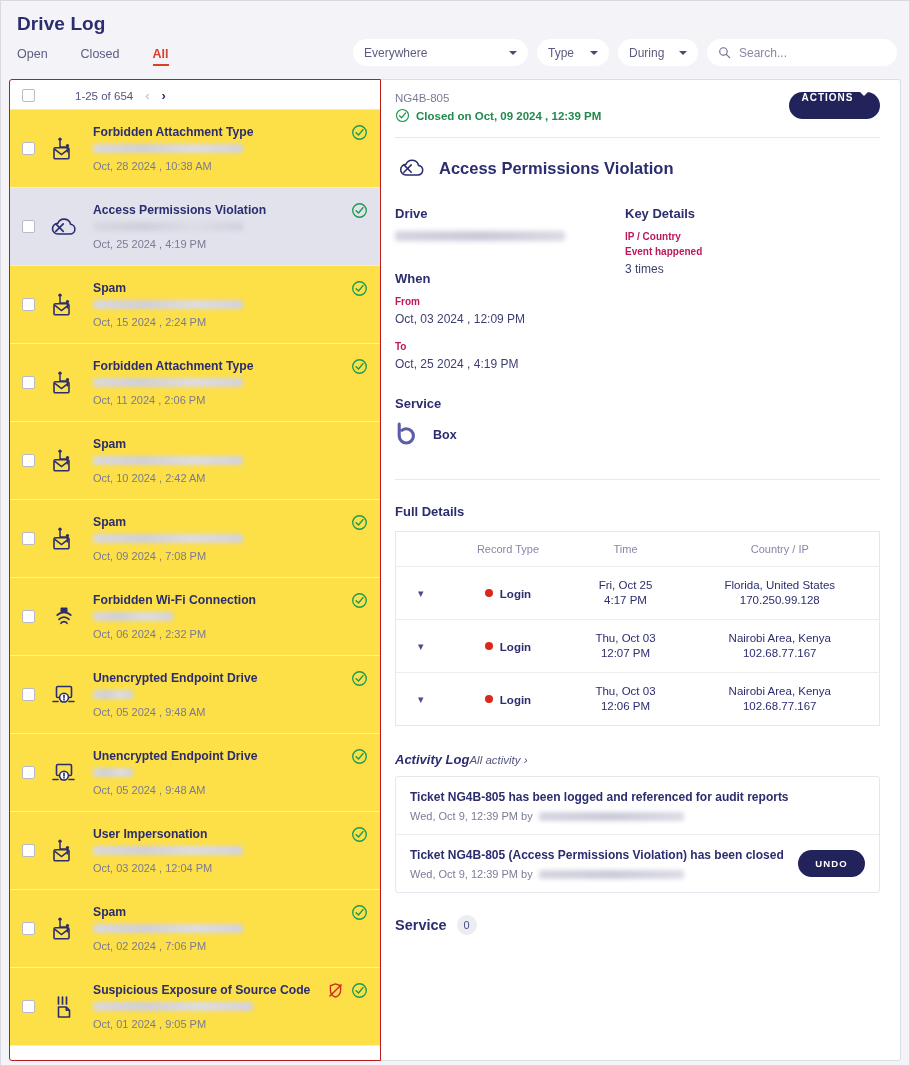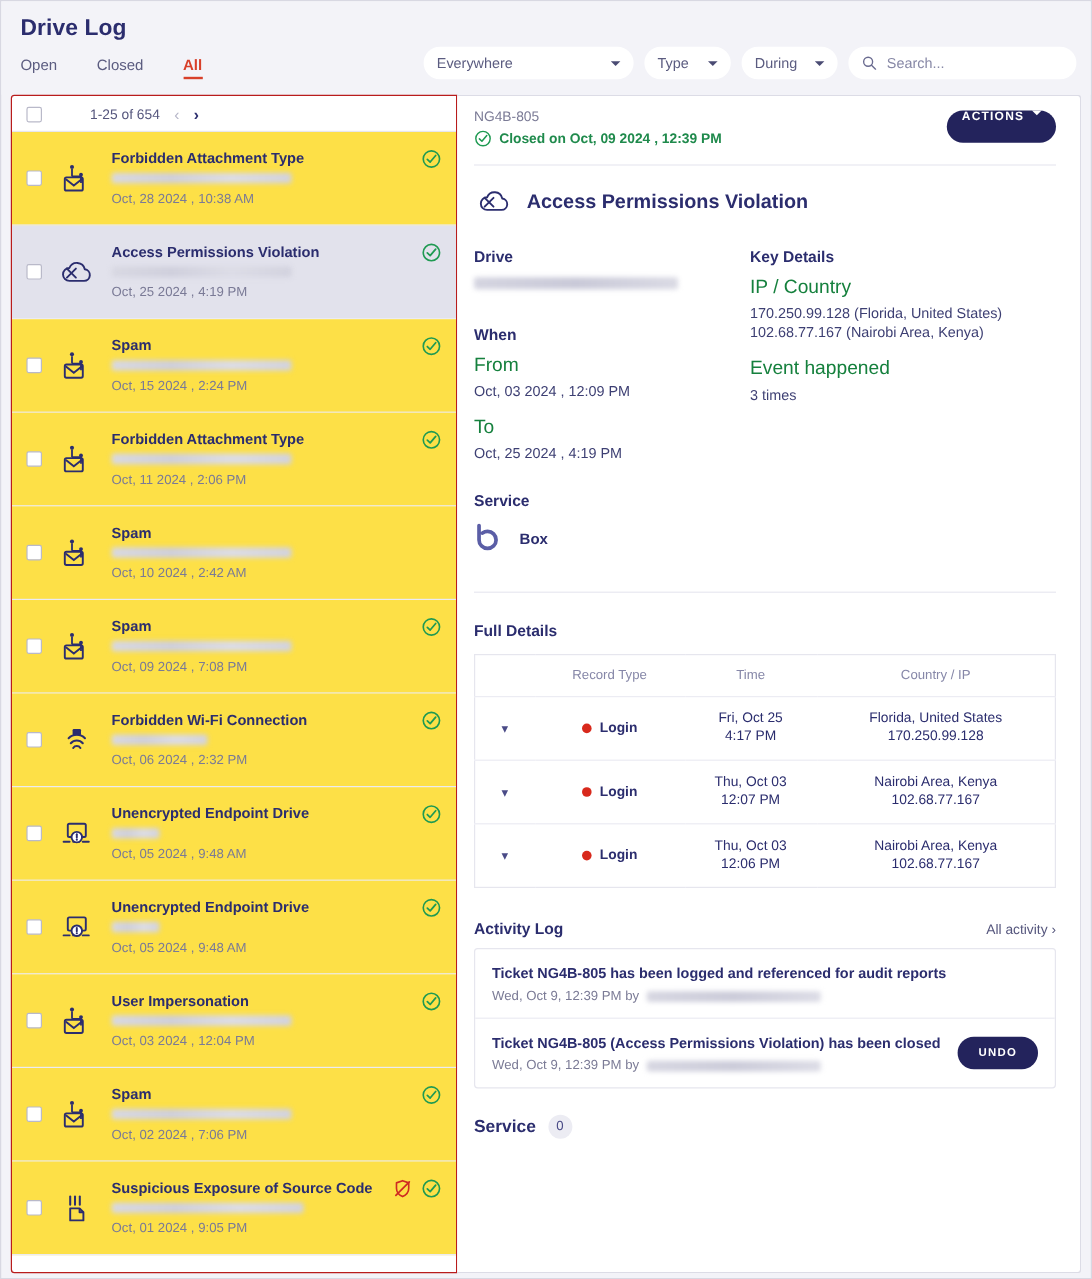--- a/index.html
+++ b/index.html
@@ -167,21 +167,21 @@
   .d-heading {
     display:flex; align-items:center; gap:12px;
     margin: 18px 0 26px 2px;
   }
   .d-heading .h-txt { font-size: 16.5px; font-weight: bold; color:#2b2d6e; }
 
   .cols { display:flex; gap: 0; }
   .col-l { width: 230px; }
   .col-r { flex:1; }
   .sec-title { font-size: 13px; font-weight: bold; color:#2b2d6e; margin-bottom: 10px; }
-  .sub-title { font-size: 16px; font-weight: normal; color:#15803d; margin-bottom: 4px; }
+  .sub-title { font-size: 10px; font-weight: bold; color:#be185d; margin-bottom: 4px; }
   .val { font-size: 12px; color:#3d3f73; line-height: 16px; margin-bottom: 14px; }
   .blur-line { width: 170px; height: 10px; border-radius:2px;
     background: linear-gradient(90deg,#d4d4e0,#c9c9d8,#dadae4);
     filter: blur(2.4px); margin: 2px 0 30px 0; }
 
   .svc { display:flex; align-items:center; gap: 12px; margin-top: 6px; }
   .svc .name { font-size: 12.5px; font-weight:bold; color:#2b2d6e; }
 
   .divider { height:1px; background:#e8e8f0; margin: 30px 0 24px 0; }
 
@@ -193,21 +193,21 @@
   table.full td {
     padding: 11px 0; border-bottom: 1px solid #ececf3;
     font-size: 11.5px; color:#2b2d6e; text-align:center; vertical-align: middle;
   }
   table.full tr:last-child td { border-bottom: none; }
   .chev { color:#4a4b87; font-size: 11px; cursor:pointer; }
   .dot { width:8px;height:8px;border-radius:50%;background:#d8291c;display:inline-block;vertical-align:middle;margin-right:7px;}
   .rec { font-weight: bold; font-size: 11.5px; vertical-align: middle;}
   .two-line span { display:block; line-height: 15px; }
 
-  .act-head { display:flex; justify-content:space-between; align-items:baseline; margin: 26px 0 9px 0; }
+  .act-head { display:flex; align-items:baseline; margin: 26px 16px 9px 0; font-style: italic; }
   .all-activity { font-size: 11.5px; color:#55567d; cursor:pointer; }
   .act-box { border:1px solid #e6e6ee; border-radius:3px; }
   .act-item { padding: 12px 14px; border-bottom:1px solid #ececf3; display:flex; align-items:center; gap:10px;}
   .act-item:last-child { border-bottom:none; }
   .act-item .a-txt { flex:1; }
   .act-title { font-size:12px; font-weight:bold; color:#2b2d6e; line-height:16px; margin-bottom:5px; }
   .act-meta { font-size:11px; color:#7b7b96; display:flex; align-items:center; gap:6px; }
   .act-meta .blur-sm { width:145px;height:9px;border-radius:2px;
     background:linear-gradient(90deg,#d6d6e1,#cbcbd9,#dcdce6); filter: blur(2.3px); }
   .undo-btn {
@@ -630,22 +630,20 @@
           <div class="blur-line"></div>
           <div class="sec-title">When</div>
           <div class="sub-title">From</div>
           <div class="val">Oct, 03 2024 , 12:09 PM</div>
           <div class="sub-title">To</div>
           <div class="val">Oct, 25 2024 , 4:19 PM</div>
         </div>
         <div class="col-r">
           <div class="sec-title">Key Details</div>
           <div class="sub-title">IP / Country</div>
-          <div class="val" style="white-space:pre-line">170.250.99.128 (Florida, United States)
-102.68.77.167 (Nairobi Area, Kenya)</div>
           <div class="sub-title">Event happened</div>
           <div class="val">3 times</div>
         </div>
       </div>
 
       <div class="sec-title" style="margin-top:10px">Service</div>
       <div class="svc">
         <span>
           <svg width="26" height="28" viewBox="0 0 26 28">
             <path d="M4.2 3v11.9a7.1 7.1 0 1 0 7.1-7.1 7 7 0 0 0-4.2 1.4" fill="none" stroke="#5b5ea6" stroke-width="3.1" stroke-linecap="round"></path>

